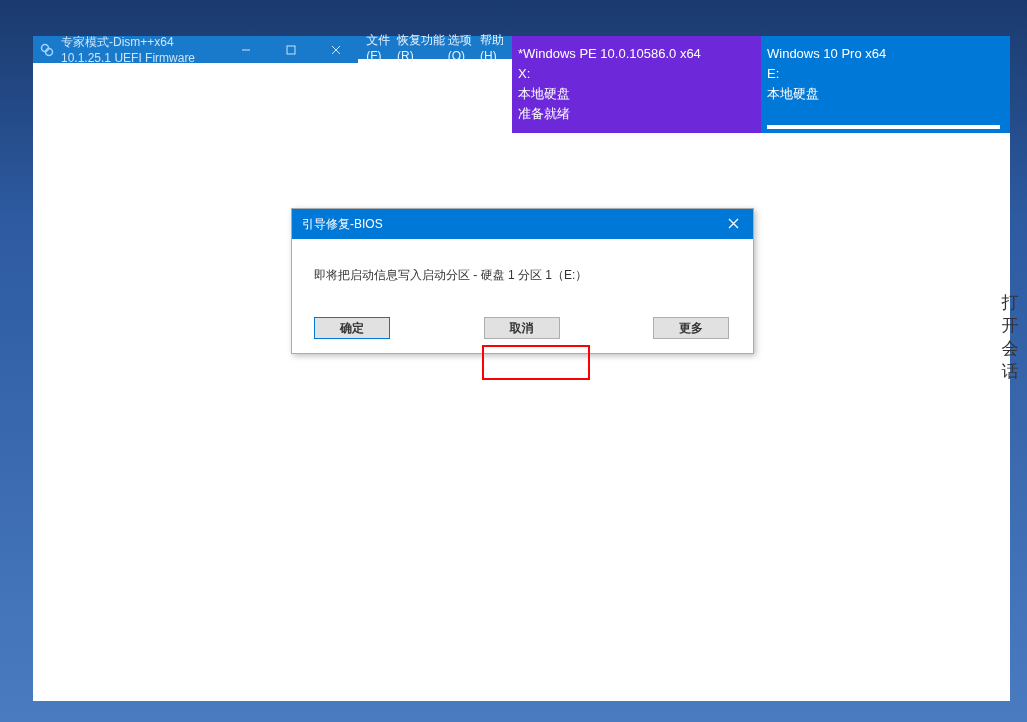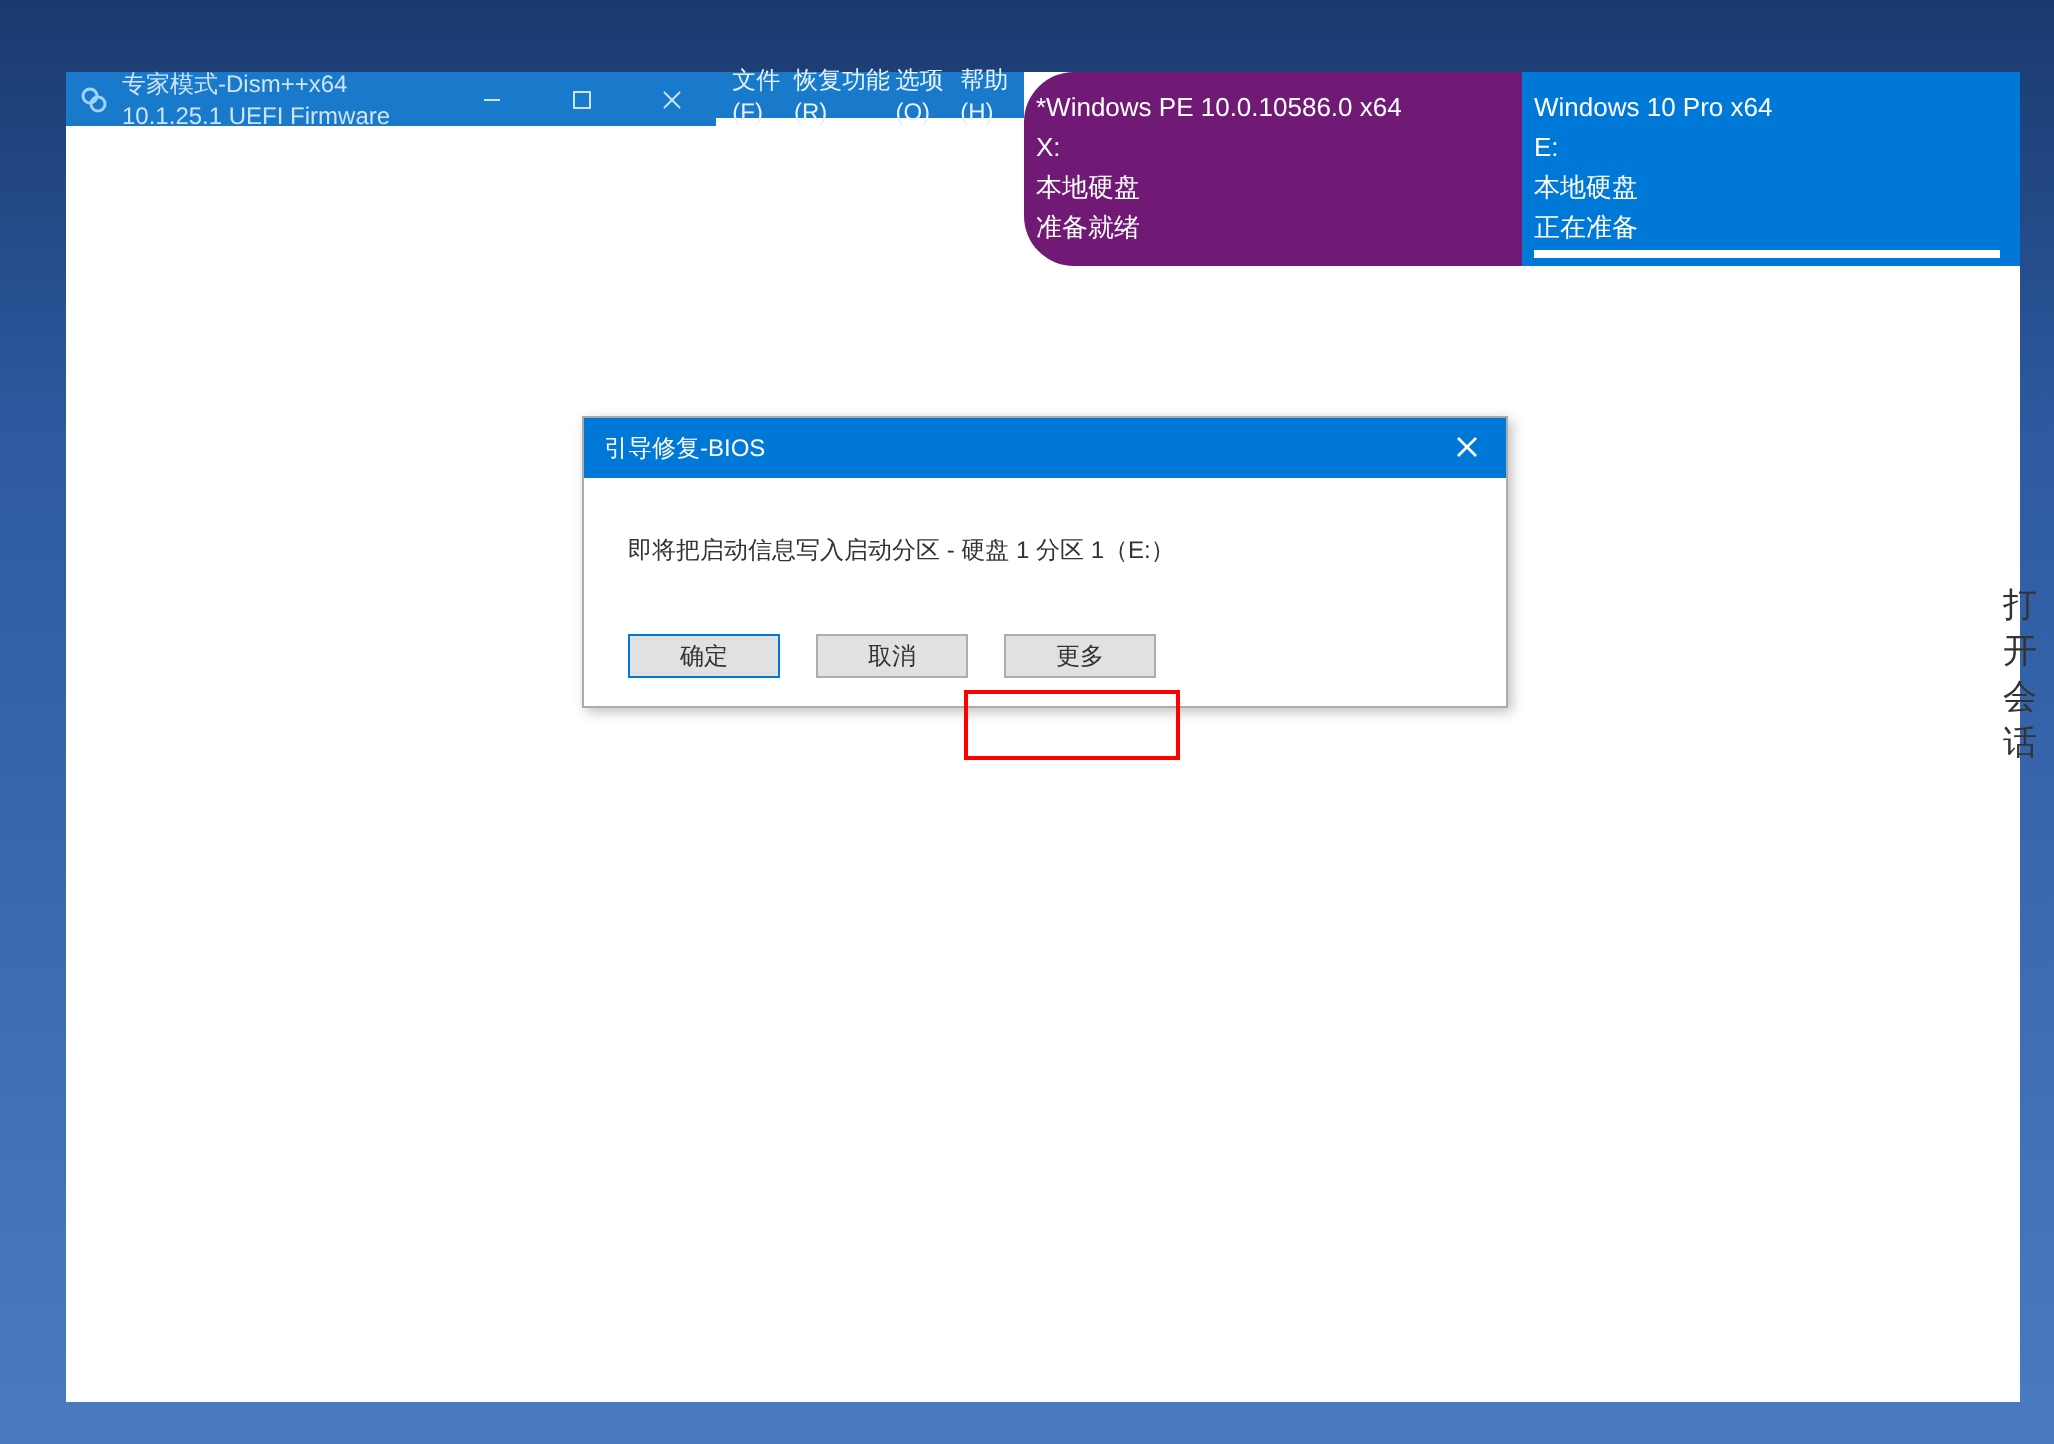--- a/index.html
+++ b/index.html
@@ -66,23 +66,22 @@
       padding-left: 8px;
       color: #fff;
       font-size: 12px;
     }
     .menubar-item {
       color: #e8f2fb;
       cursor: default;
     }
     .os-panel {
       height: 97px;
-      background: #701a75;
-      display: flex;
-      border-radius: 25px;
+      background: #6d28d9;
+      display: flex;
     }
     .os-card {
       width: 249px;
       height: 100%;
       padding: 8px 10px 4px 6px;
       color: #ffffff;
       font-size: 13px;
       line-height: 20px;
       position: relative;
     }
@@ -140,24 +139,25 @@
       padding: 26px 22px 14px 22px;
       font-size: 12px;
       color: #333;
       line-height: 20px;
     }
     .dialog-line1 {
       margin-bottom: 32px;
     }
     .dialog-buttons {
       display: flex;
-      justify-content: flex-start;
+      justify-content: space-between;
       gap: 18px;
       margin-top: 4px;
       padding-right: 2px;
+      font-weight: bold;
     }
     .dialog-btn {
       width: 76px;
       height: 22px;
       background: #e1e1e1;
       border: 1px solid #adadad;
       font-size: 12px;
       display: flex;
       align-items: center;
       justify-content: center;
@@ -216,21 +216,20 @@
     <div class="os-card">
       <div>*Windows PE 10.0.10586.0 x64</div>
       <div>X:</div>
       <div>本地硬盘</div>
       <div>准备就绪</div>
     </div>
     <div class="os-card active">
       <div>Windows 10 Pro x64</div>
       <div>E:</div>
       <div>本地硬盘</div>
-      <div>正在准备</div>
       <div class="progress"></div>
     </div>
   </div>
 
   <div class="main-area">
     <div class="open-session">打开会话</div>
   </div>
 </div>
 
 <div class="dialog">

